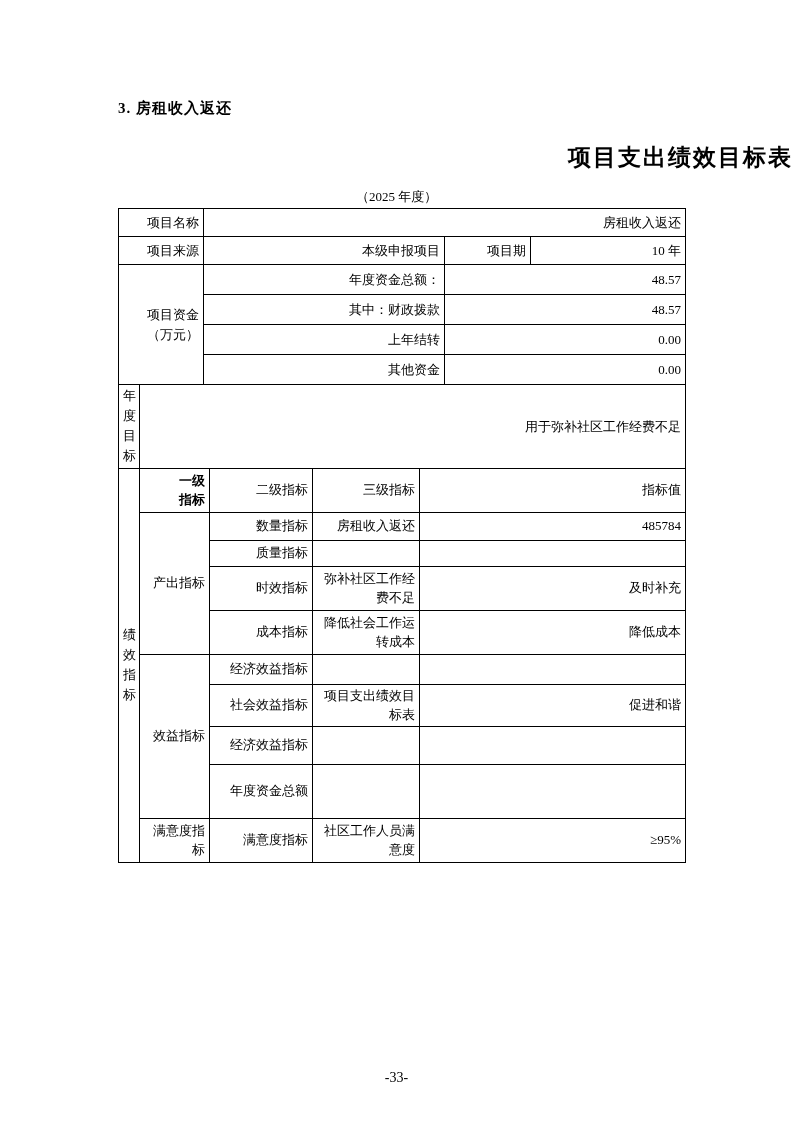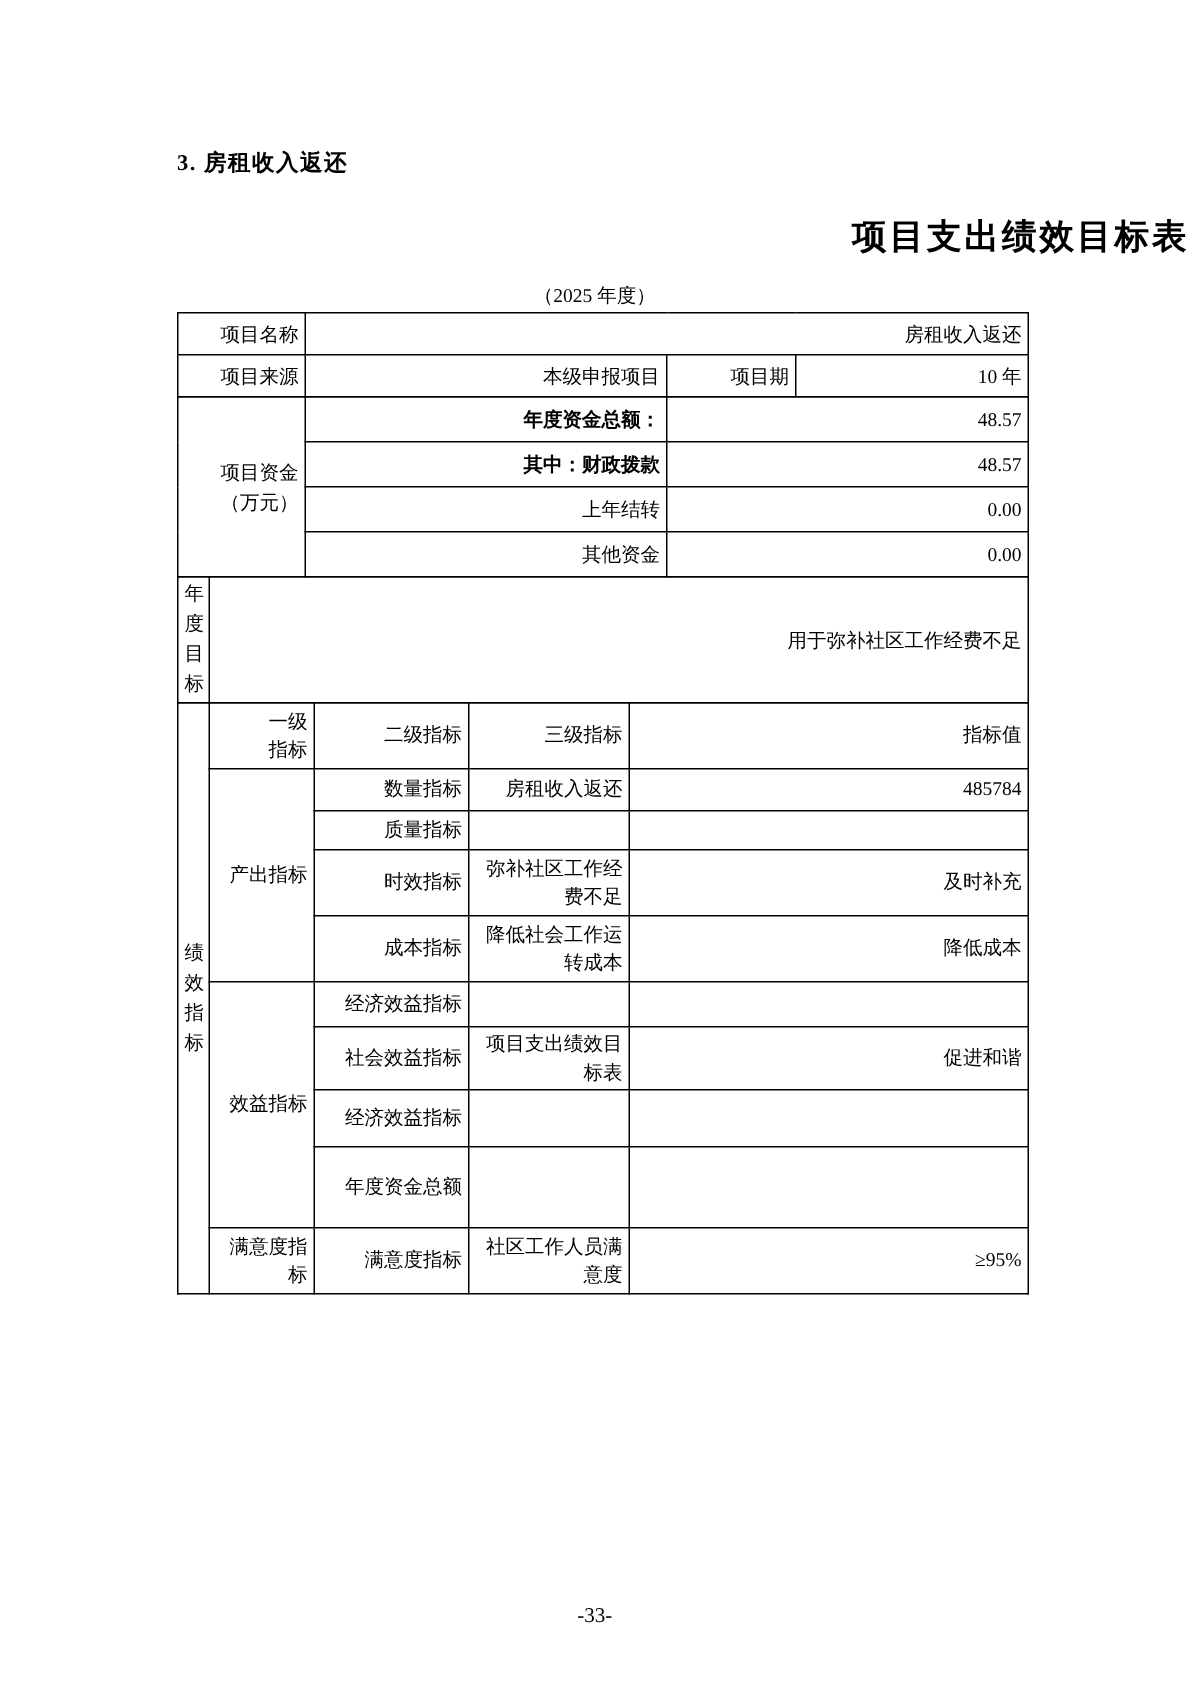--- a/index.html
+++ b/index.html
@@ -30,32 +30,32 @@
   table.t td{
     border:1px solid #000;padding:1px 4px;text-align:right;vertical-align:middle;
     overflow:hidden;
   }
   .preline{white-space:pre-line;}
   
   td.vcell{
     width:21px;padding:1px 1px;word-break:break-all;line-height:1.55;text-align:center;
   }
   
-  td.fl{text-align:left;font-weight:bold;}
+  td.fl{text-align:left;}
   td.pl14{padding-left:14px;}
   td.pl28{padding-left:28px;}
   td.plc{text-align:center;}
   td.num-r{text-align:right;padding-right:7px;}
   td.num-c{text-align:center;}
   
   td.goal{text-align:left;padding-left:5px;}
   
   td.l2col{padding:1px 8px;font-family:Liberation Serif, serif;}
   td.l3col{padding:1px 1px;}
-  .w2{display:inline-block;width:2.2em;line-height:1.5;}
+  .w2{display:inline-block;width:2.2em;line-height:1.5;font-weight:bold;}
   .pageno{
     position:absolute;left:0;top:1070px;width:793px;text-align:center;font-size:14px;
   }
 </style>
 </head>
 <body>
 
 <div class="page">
 
   <div class="heading">3. 房租收入返还</div>

